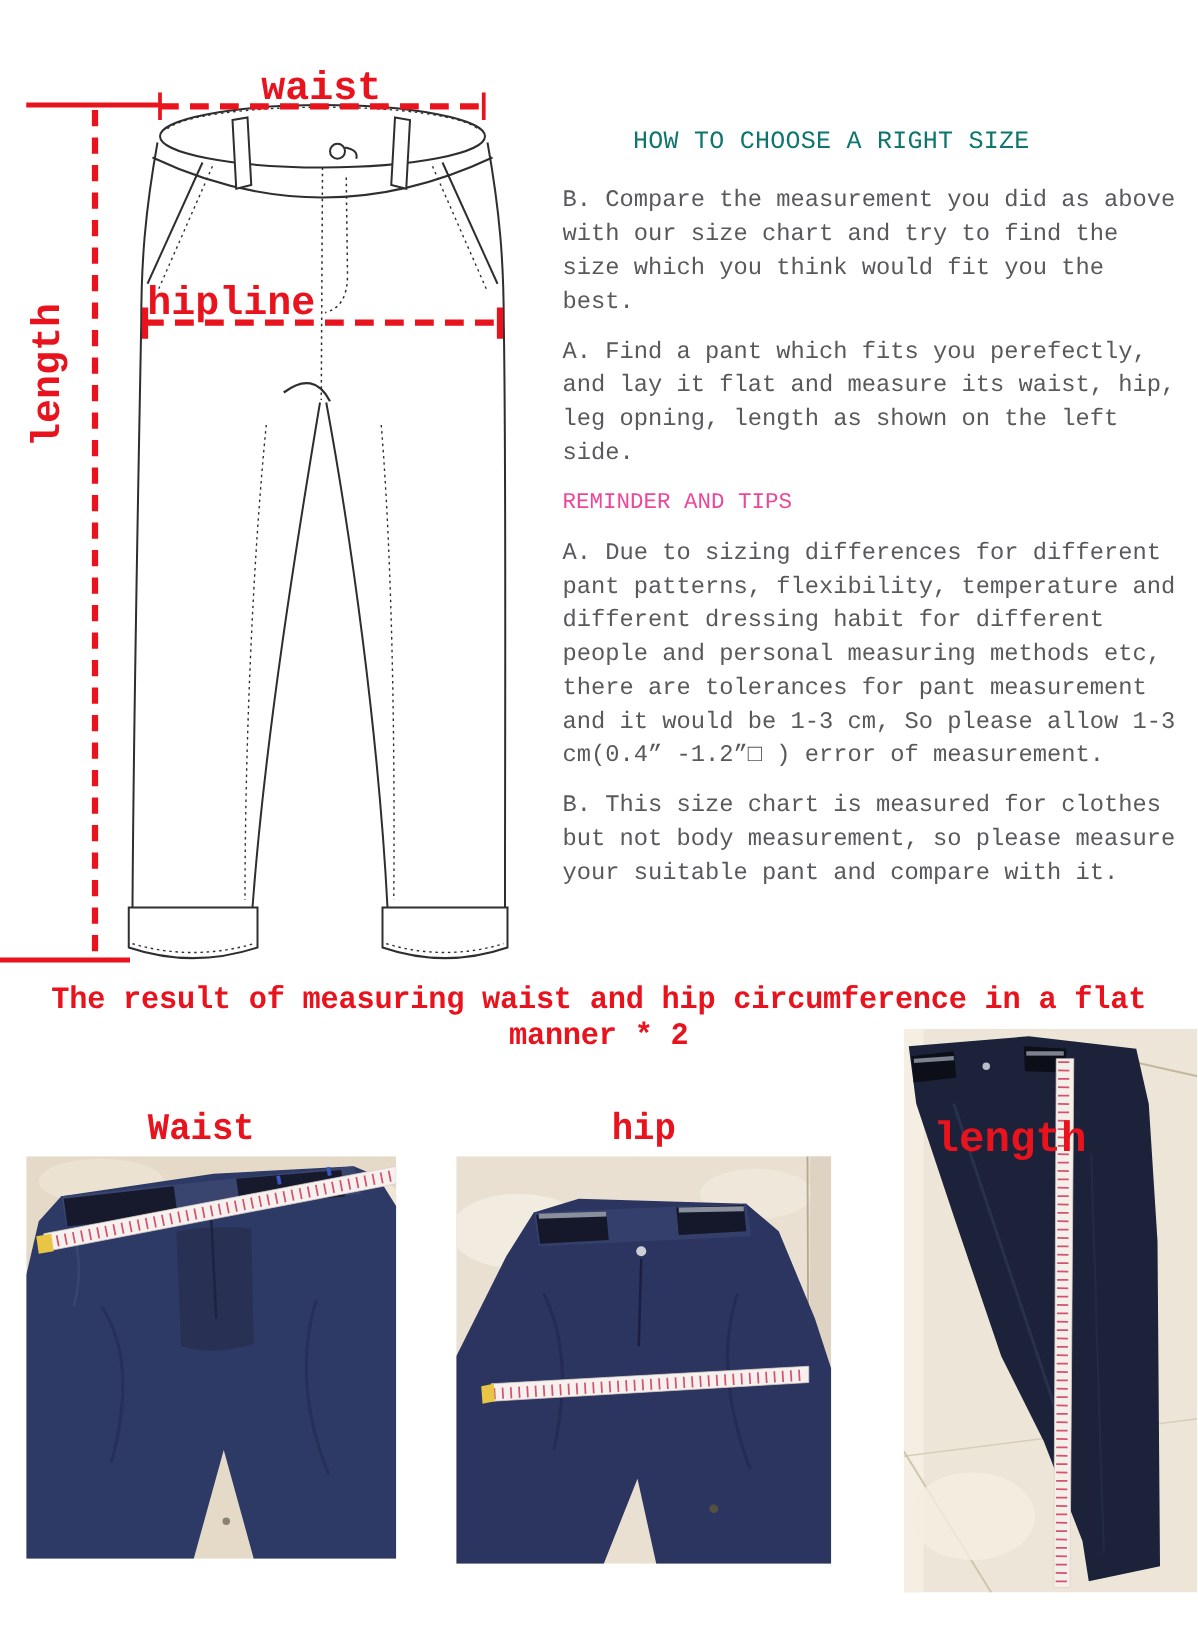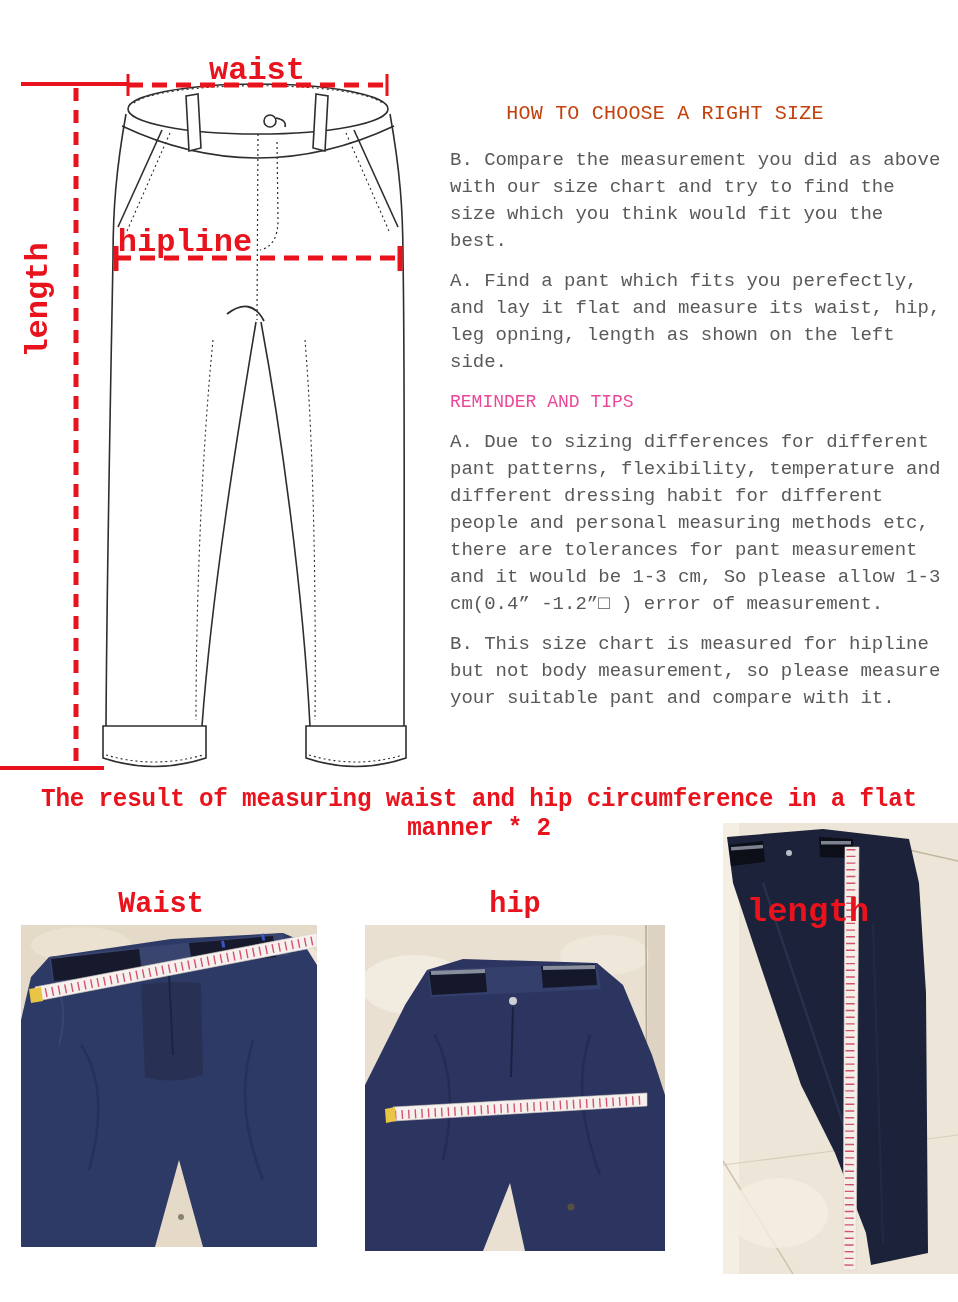--- a/index.html
+++ b/index.html
@@ -1,21 +1,21 @@
 <!DOCTYPE html>
 <html><head>
 <meta charset="utf-8">
 <style>
   html,body{margin:0;padding:0;background:#fff;}
   #page{position:relative;width:958px;height:1302px;background:#ffffff;overflow:hidden;
         font-family:Liberation Mono, monospace;}
   
   .guide{position:absolute;left:450px;top:100px;width:500px;color:#58595b;
          font-size:19px;line-height:27px;}
-  .guide-title{font-size:20px;font-weight:400;color:#c2410c;text-align:center;
+  .guide-title{font-size:20px;font-weight:400;color:#0f766e;text-align:center;
                margin:0 70px 20px 0;letter-spacing:.2px;}
   .guide p{margin:0 0 13px 0;}
   .reminder-title{font-size:18px;font-weight:400;color:#ec4899;text-align:left;
                   margin:6px 70px 13px 0;}
   
   .caption{position:absolute;left:0;top:785px;width:958px;text-align:center;
            color:#e8131d;font-size:25px;font-weight:700;letter-spacing:-0.2px;
            transform:scaleX(0.97);}
   
   .plabel{position:absolute;color:#e8131d;font-weight:700;font-size:30px;
@@ -83,21 +83,21 @@
     <text x="185" y="251" text-anchor="middle" font-size="32" font-weight="bold" fill="#e8131d">hipline</text>
     <text transform="translate(47,300) rotate(-90)" text-anchor="middle" font-size="32" font-weight="bold" fill="#e8131d">length</text>
   </svg>
 
   <div class="guide">
     <div class="guide-title">HOW TO CHOOSE A RIGHT SIZE</div>
     <p>B. Compare the measurement you did as above with our  size chart and try to find the size which you think would fit you the best.</p>
     <p>A. Find a pant which fits you perefectly, and lay it flat and measure its waist, hip, leg opning, length as shown on the left side.</p>
     <div class="reminder-title">REMINDER AND TIPS</div>
     <p>A. Due to sizing differences for different pant patterns, flexibility, temperature and different dressing habit for different people and personal measuring methods etc, there are tolerances for pant measurement and it would be 1-3 cm, So please allow 1-3 cm(0.4” -1.2”□ ) error of measurement.</p>
-    <p>B. This size chart is measured for hipline but not body measurement, so please measure your suitable pant and compare with it.</p>
+    <p>B. This size chart is measured for clothes but not body measurement, so please measure your suitable pant and compare with it.</p>
   </div>
 
   <div class="caption">The result of measuring waist and hip circumference in a flat manner * 2</div>
 
   <div class="plabel plabel-waist">Waist</div>
   <div class="plabel plabel-hip">hip</div>
 
   <svg class="abs" style="left:21px;top:925px" width="296" height="322" viewBox="0 0 296 322">
     <rect width="296" height="322" fill="#e5d9c7"></rect>
     <ellipse cx="230" cy="35" rx="70" ry="25" fill="#efe6d8"></ellipse>

